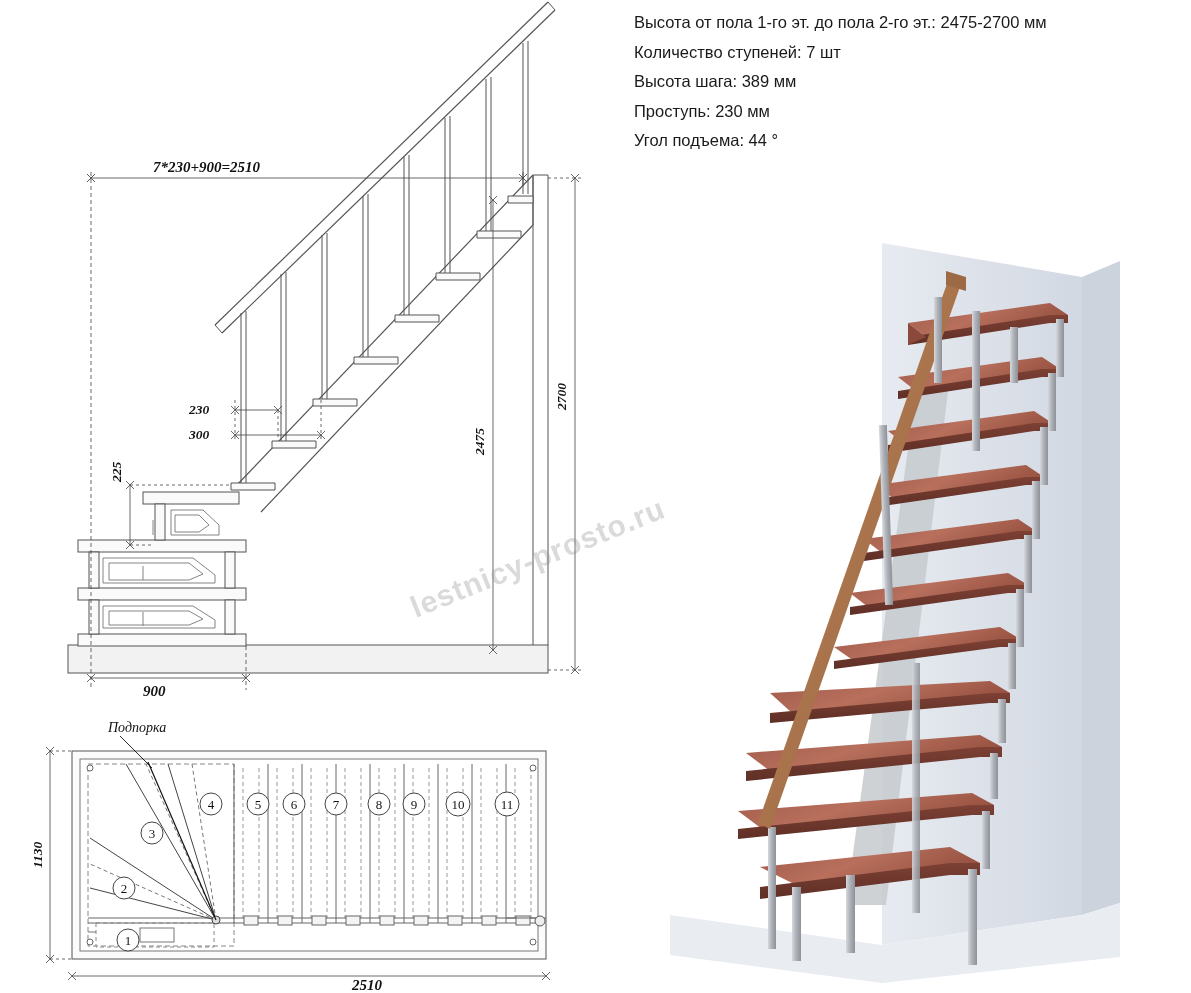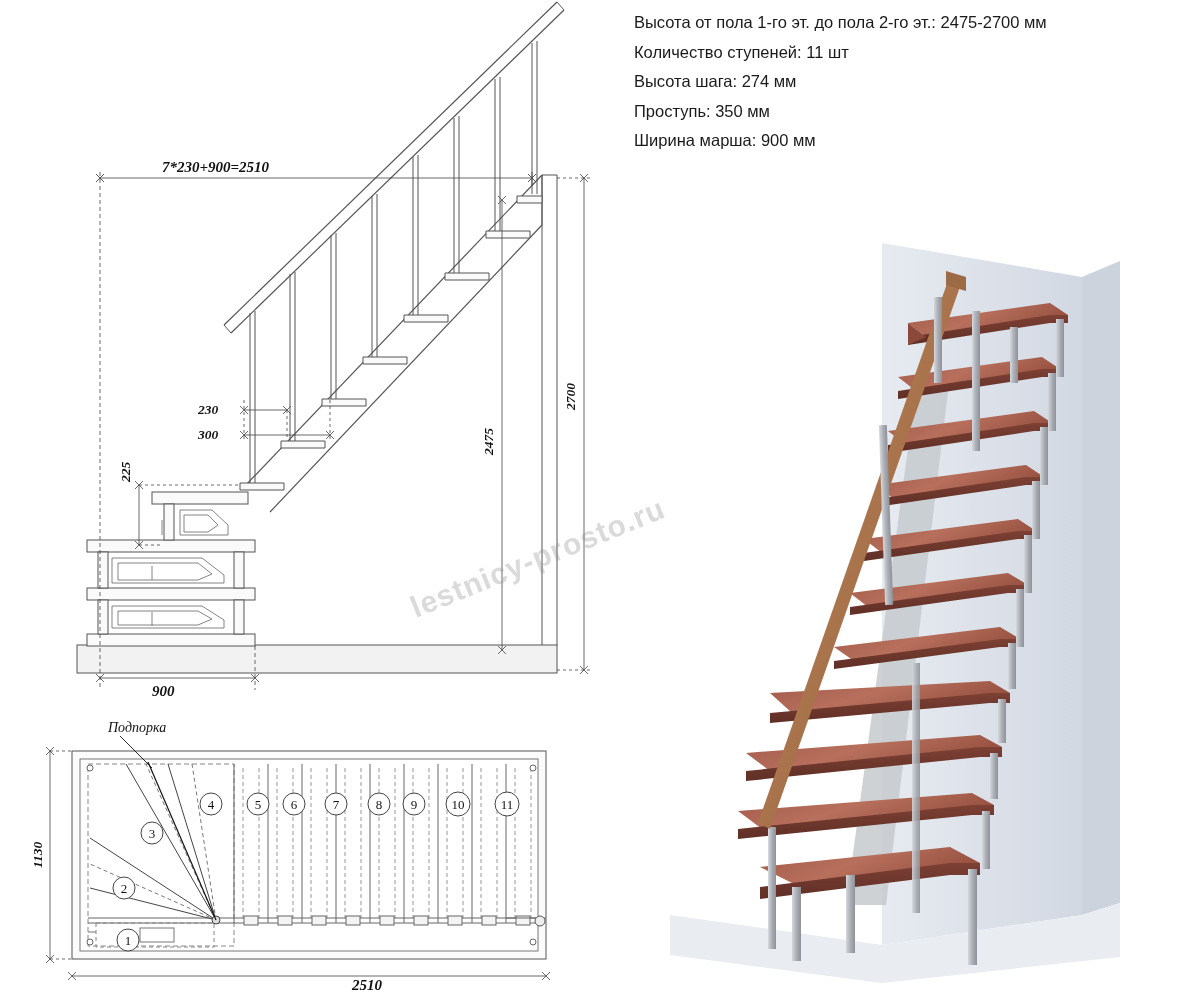--- a/index.html
+++ b/index.html
@@ -84,27 +84,27 @@
     pointer-events: none;
   }
 </style>
 </head>
 <body>
 
 <div class="page">
 
   <div class="specs">
     <div class="spec-line">Высота от пола 1-го эт. до пола 2-го эт.: 2475-2700 мм</div>
-    <div class="spec-line">Количество ступеней: 11 шт</div>
-    <div class="spec-line">Высота шага: 274 мм</div>
-    <div class="spec-line">Проступь: 350 мм</div>
-    <div class="spec-line">Ширина марша: 900 мм</div>
+    <div class="spec-line">Количество ступеней: 7 шт</div>
+    <div class="spec-line">Высота шага: 389 мм</div>
+    <div class="spec-line">Проступь: 230 мм</div>
+    <div class="spec-line">Угол подъема: 44 °</div>
   </div>
 
-  <div class="draw" style="left:12px; top:0;">
+  <div class="draw" style="left:3px; top:0;">
     <svg width="620" height="720" viewBox="0 0 620 720">
       <g stroke="#555" fill="none" stroke-width="1">
 
         <rect x="65" y="645" width="480" height="28" fill="#f2f2f2" stroke="#555"></rect>
 
         <path d="M530 175 L530 645" stroke="#555"></path>
         <path d="M545 175 L545 645" stroke="#555"></path>
         <path d="M530 175 L545 175" stroke="#555"></path>
 
         <path d="M232 487 L530 175" stroke="#555" stroke-width="1.2"></path>

